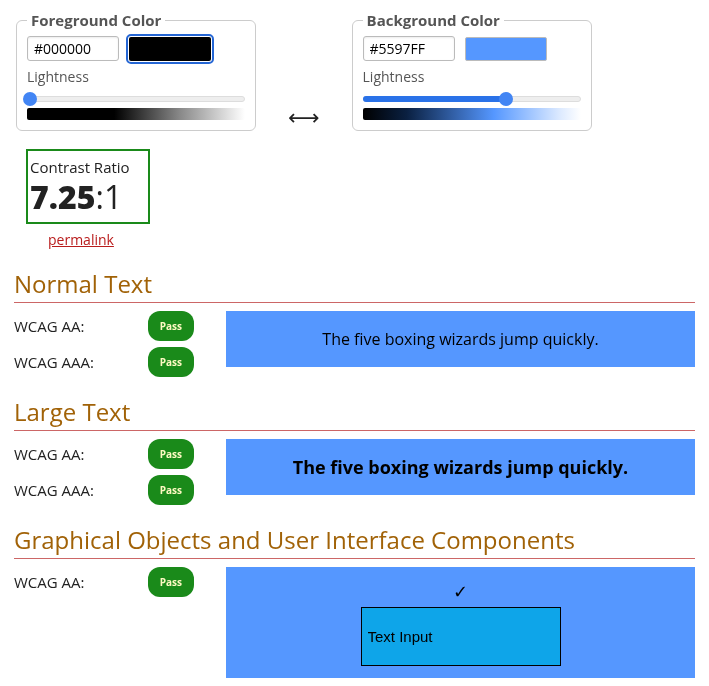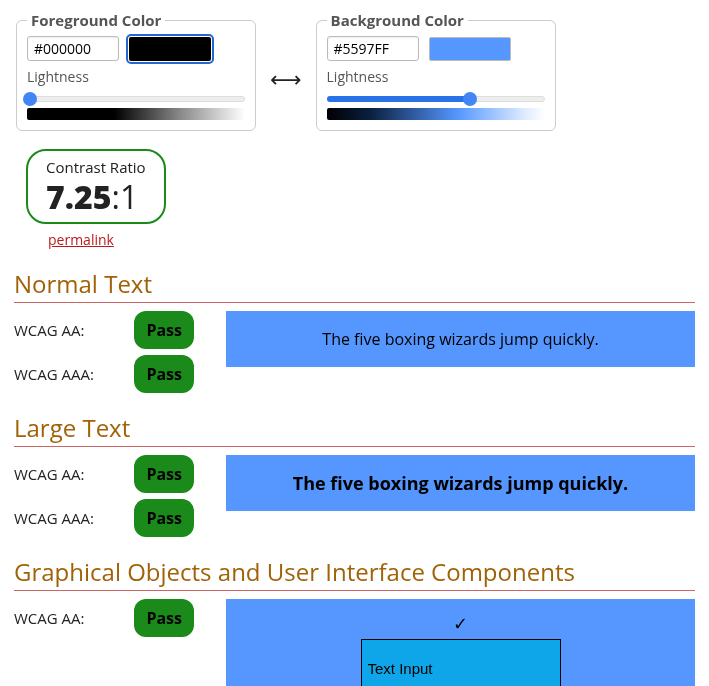--- a/index.html
+++ b/index.html
@@ -6,22 +6,22 @@
   body {
     font-family: "Open Sans", "Segoe UI", Arial, sans-serif;
     margin: 0;
     padding: 10px 14px;
     width: 709px;
     color: #222;
     font-size: 14px;
   }
   .color-row {
     display: flex;
-    align-items: center;
-    gap: 10px;
+    align-items: flex-end;
+    gap: 28px;
     margin-bottom: 18px;
   }
   fieldset.color-box {
     border: 1px solid #ccc;
     border-radius: 6px;
     padding: 6px 10px 10px 10px;
     width: 240px;
     position: relative;
   }
   fieldset.color-box legend {
@@ -91,23 +91,23 @@
   .swap-arrow {
     font-size: 22px;
     color: #222;
     cursor: pointer;
     user-select: none;
     padding: 0 2px;
     margin-top: 14px;
   }
   .ratio-box {
     border: 2px solid #1a8a1a;
-    border-radius: 20px;
+    border-radius: 0;
     display: inline-block;
-    padding: 6px 18px 4px 18px;
+    padding: 6px 18px 4px 2px;
     margin-left: 12px;
   }
   .ratio-label {
     font-size: 15px;
     color: #222;
   }
   .ratio-value {
     font-size: 32px;
     margin-top: -2px;
   }
@@ -140,25 +140,25 @@
   }
   .crit-row {
     display: flex;
     align-items: center;
     justify-content: space-between;
     margin-bottom: 6px;
     font-size: 15px;
   }
   .pill {
     background: #1a8a1a;
-    color: #000000;
+    color: #fef9c3;
     font-weight: 700;
     border-radius: 12px;
     padding: 8px 12px;
-    font-size: 16px;
+    font-size: 10px;
   }
   .sample {
     flex: 1;
     min-height: 56px;
     display: flex;
     flex-direction: column;
     align-items: center;
     justify-content: center;
     padding: 12px;
     font-size: 16px;

